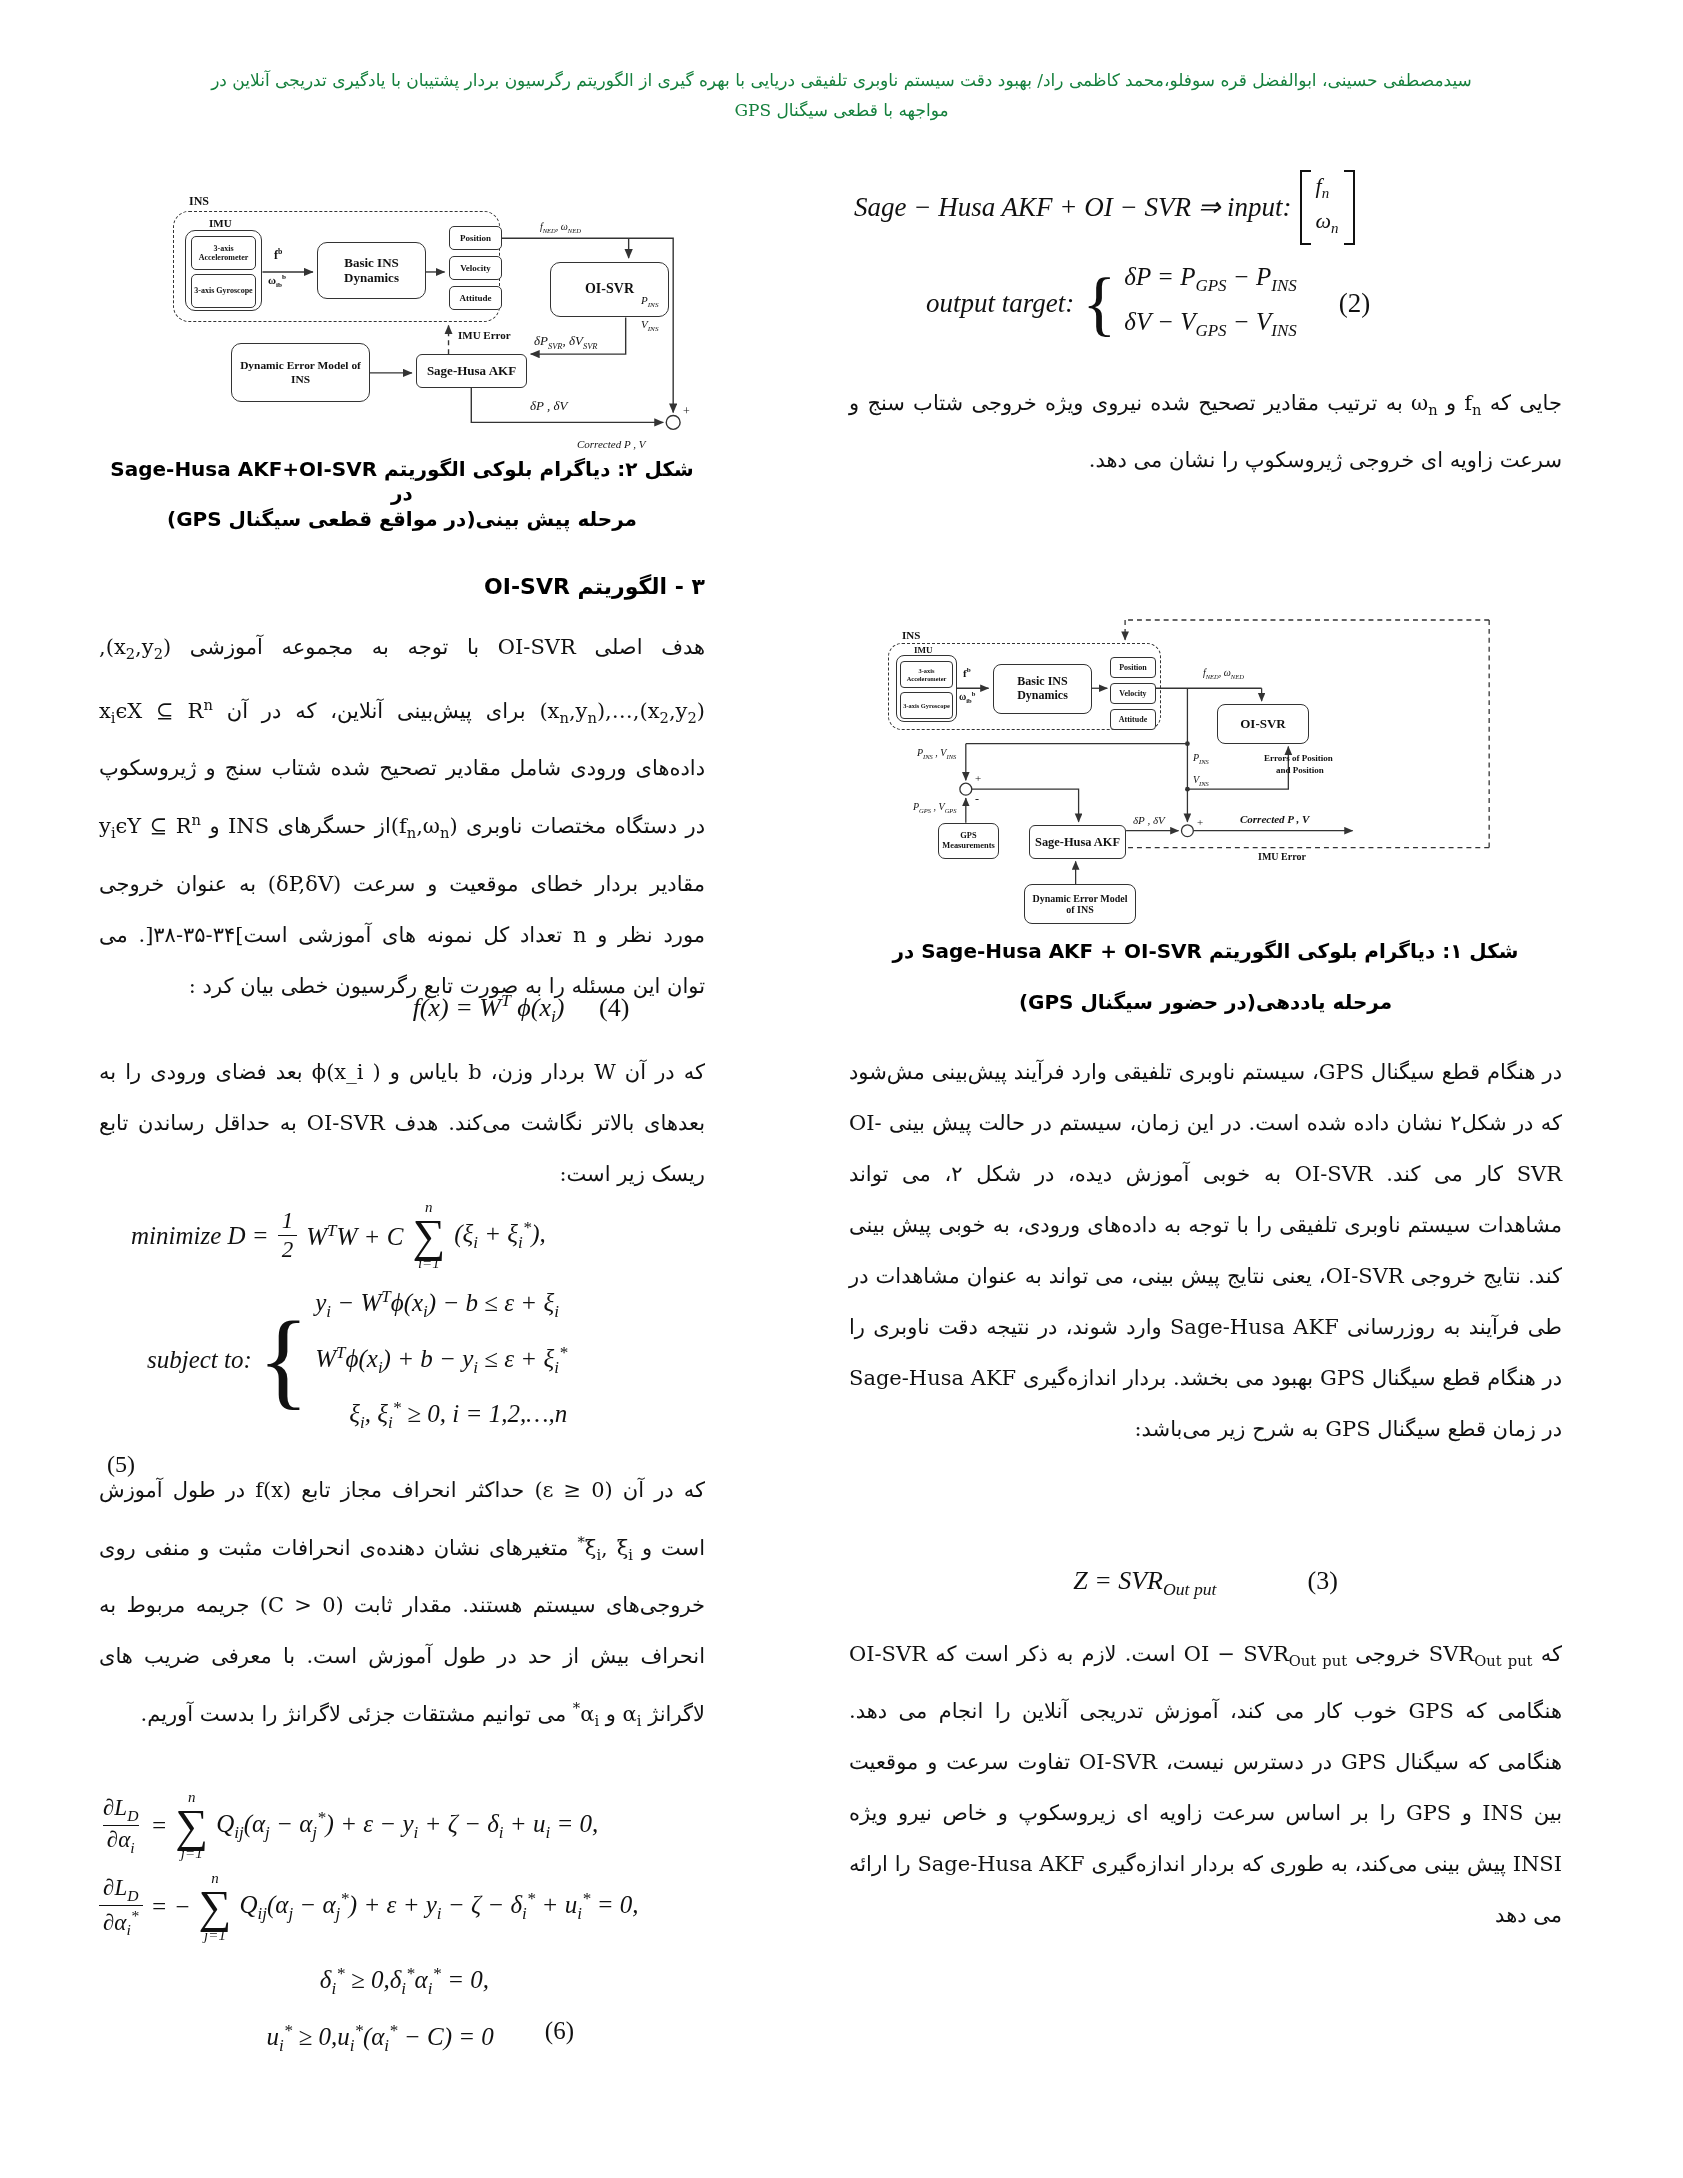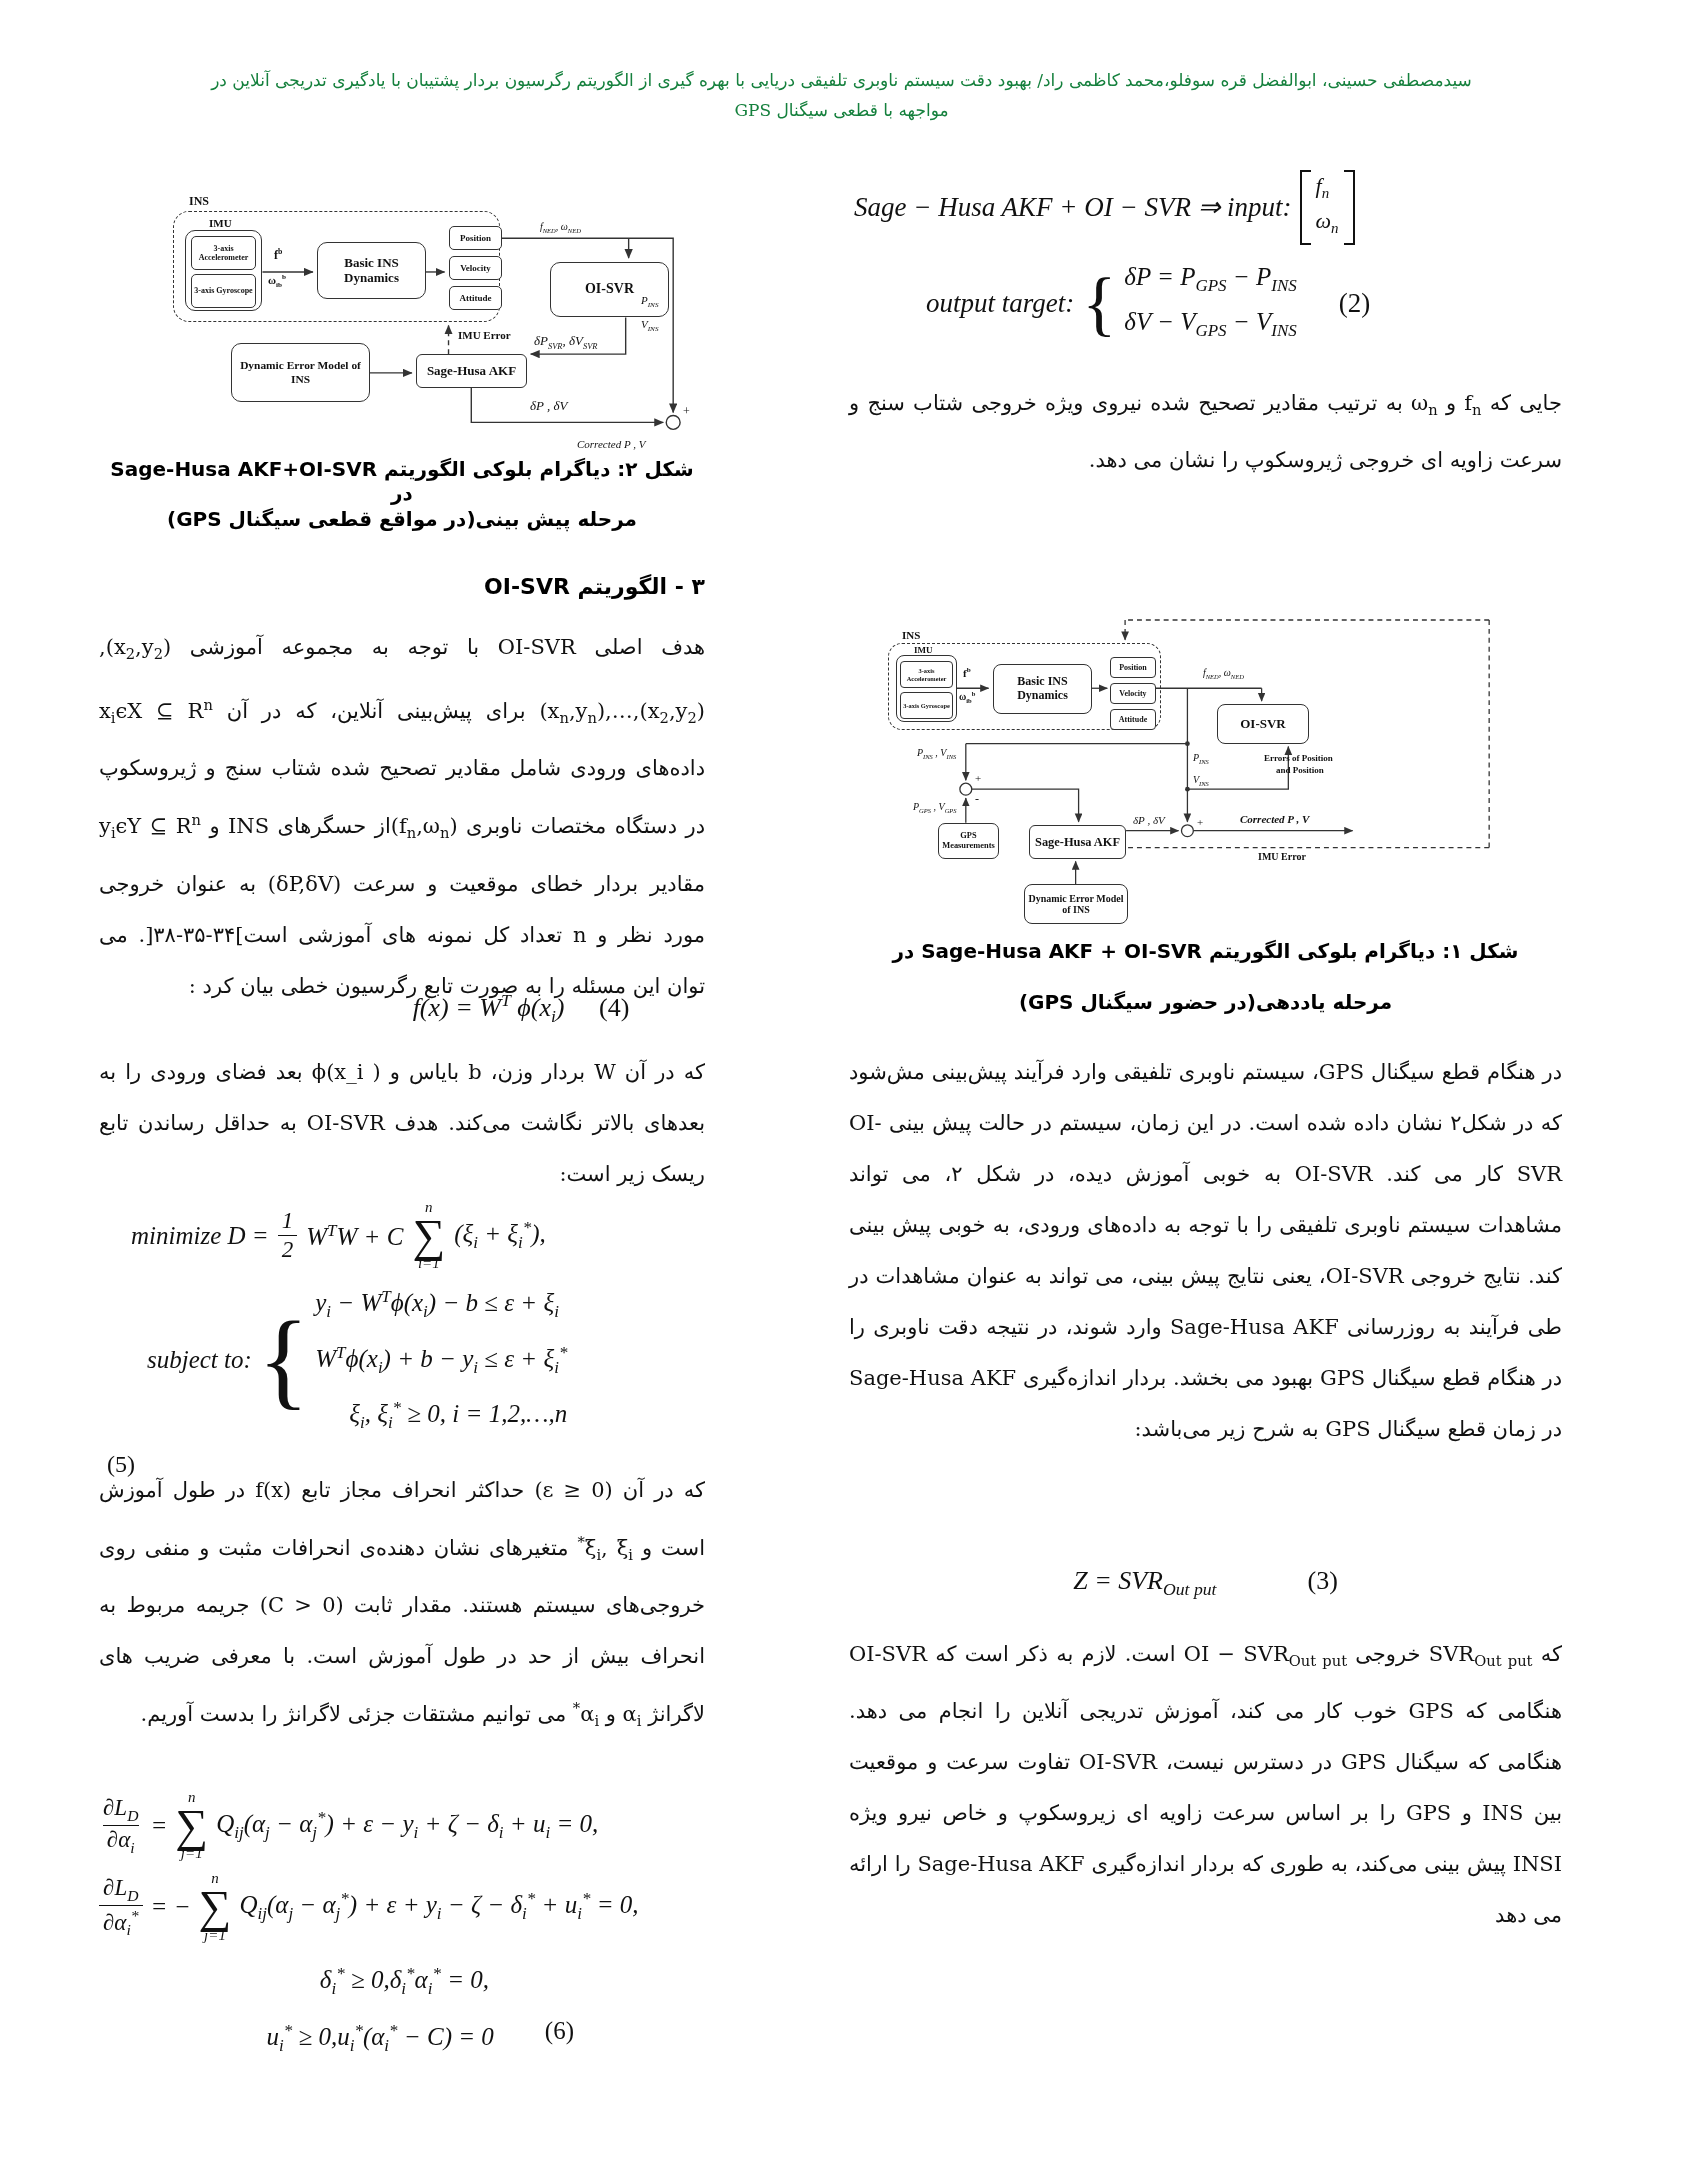--- a/index.html
+++ b/index.html
@@ -257,21 +257,21 @@
         <span>GPS</span>
         <span>Measurements</span>
       </div>
       <div class="bx" style="left:173px;top:233px;width:97px;height:34px;font-size:12.4px;border-radius:6px;">Sage-Husa AKF</div>
       <div class="lbl bd" style="left:408px;top:162px;font-size:9px;">Errors of Position</div>
       <div class="lbl bd" style="left:420px;top:174px;font-size:9px;">and Position</div>
       <div class="lbl it" style="left:277px;top:222px;font-size:11px;">δP , δV</div>
       <div class="lbl" style="left:341px;top:224px;font-size:11px;">+</div>
       <div class="lbl it" style="left:384px;top:221px;font-size:11px;font-weight:bold;">Corrected P , V</div>
       <div class="lbl bd" style="left:402px;top:259px;font-size:10px;">IMU Error</div>
-      <div class="bx" style="left:168px;top:292px;width:104px;height:40px;font-size:10px;border-radius:8px;flex-direction:column;">
+      <div class="bx" style="left:168px;top:292px;width:112px;height:40px;font-size:10px;border-radius:8px;flex-direction:column;">
         <span>Dynamic Error Model</span>
         <span>of INS</span>
       </div>
     </div>
 
     <div class="blk cap" style="top:939px;">شکل ۱: دیاگرام بلوکی الگوریتم Sage-Husa AKF + OI-SVR در</div>
     <div class="blk cap" style="top:990px;">مرحله یاددهی(در حضور سیگنال GPS)</div>
 
     <div class="blk para" style="top:1047px;">در هنگام قطع سیگنال GPS، سیستم ناوبری تلفیقی وارد فرآیند پیش‌بینی مش‌شود که در شکل۲ نشان داده شده است. در این زمان، سیستم در حالت پیش بینی OI-SVR کار می کند. OI-SVR به خوبی آموزش دیده، در شکل ۲، می تواند مشاهدات سیستم ناوبری تلفیقی را با توجه به داده‌های ورودی، به خوبی پیش بینی کند. نتایج خروجی OI-SVR، یعنی نتایج پیش بینی، می تواند به عنوان مشاهدات در طی فرآیند به روزرسانی Sage-Husa AKF وارد شوند، در نتیجه دقت ناوبری را در هنگام قطع سیگنال GPS بهبود می بخشد. بردار اندازه‌گیری Sage-Husa AKF در زمان قطع سیگنال GPS به شرح زیر می‌باشد:</div>
 

